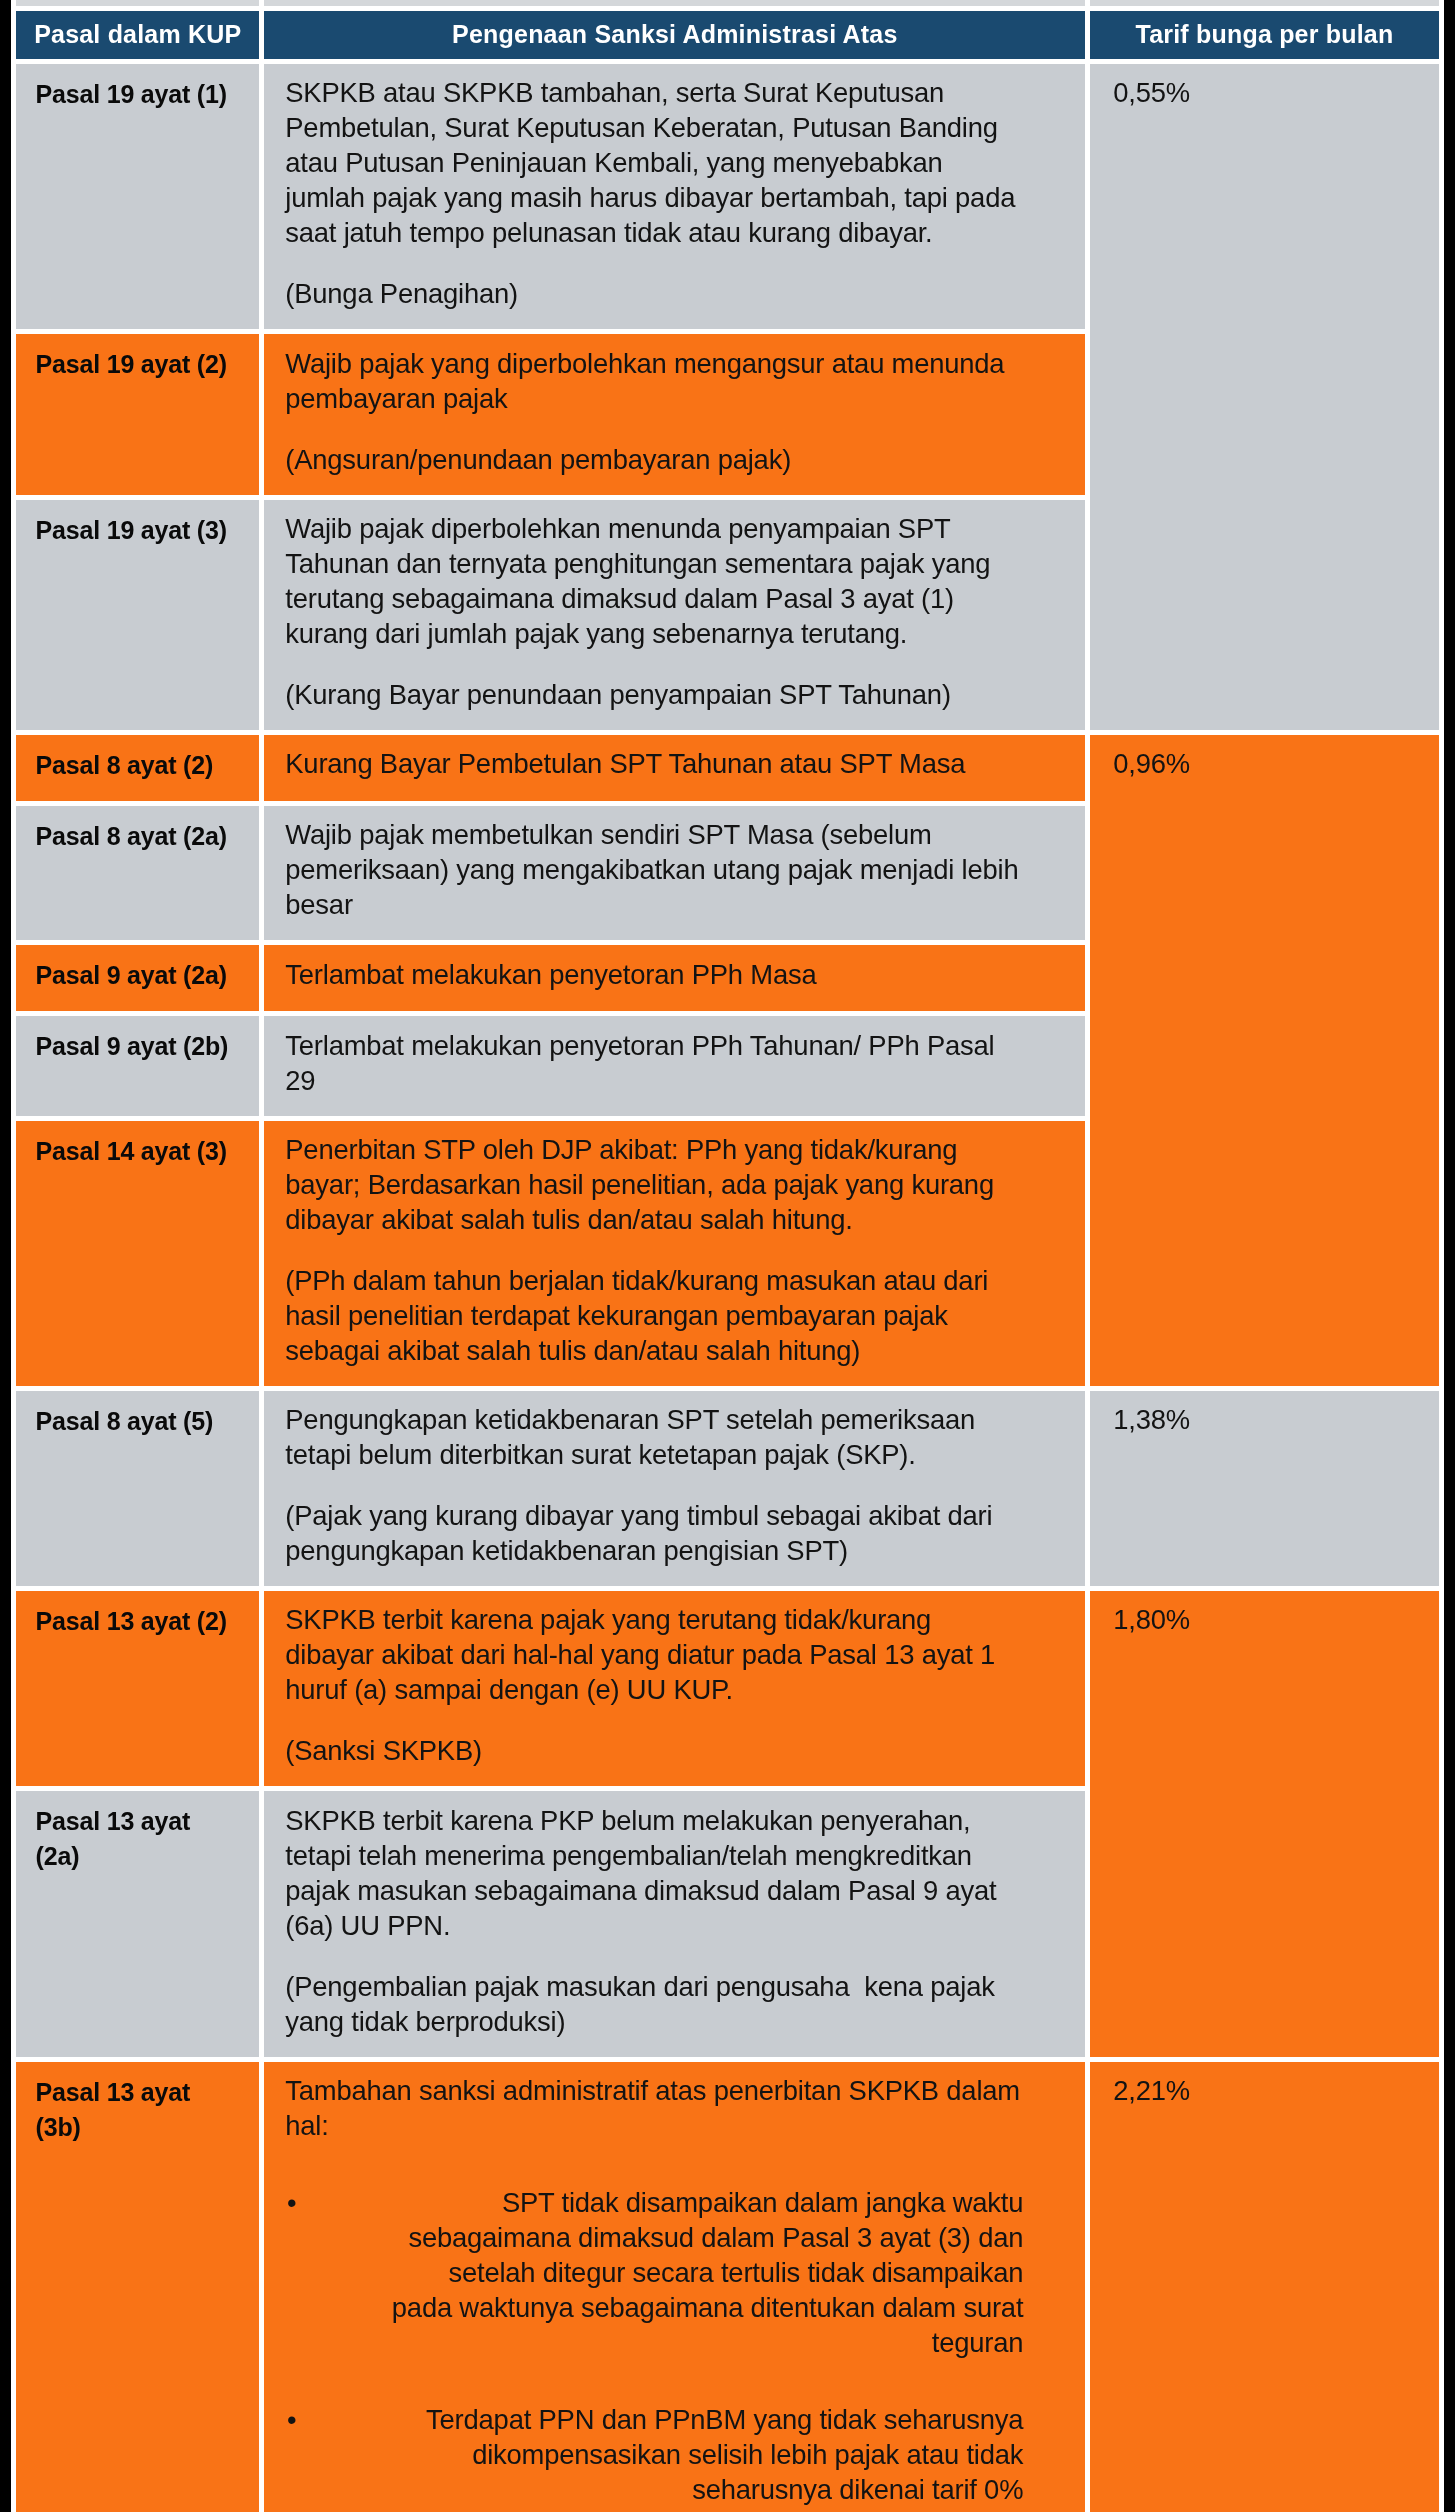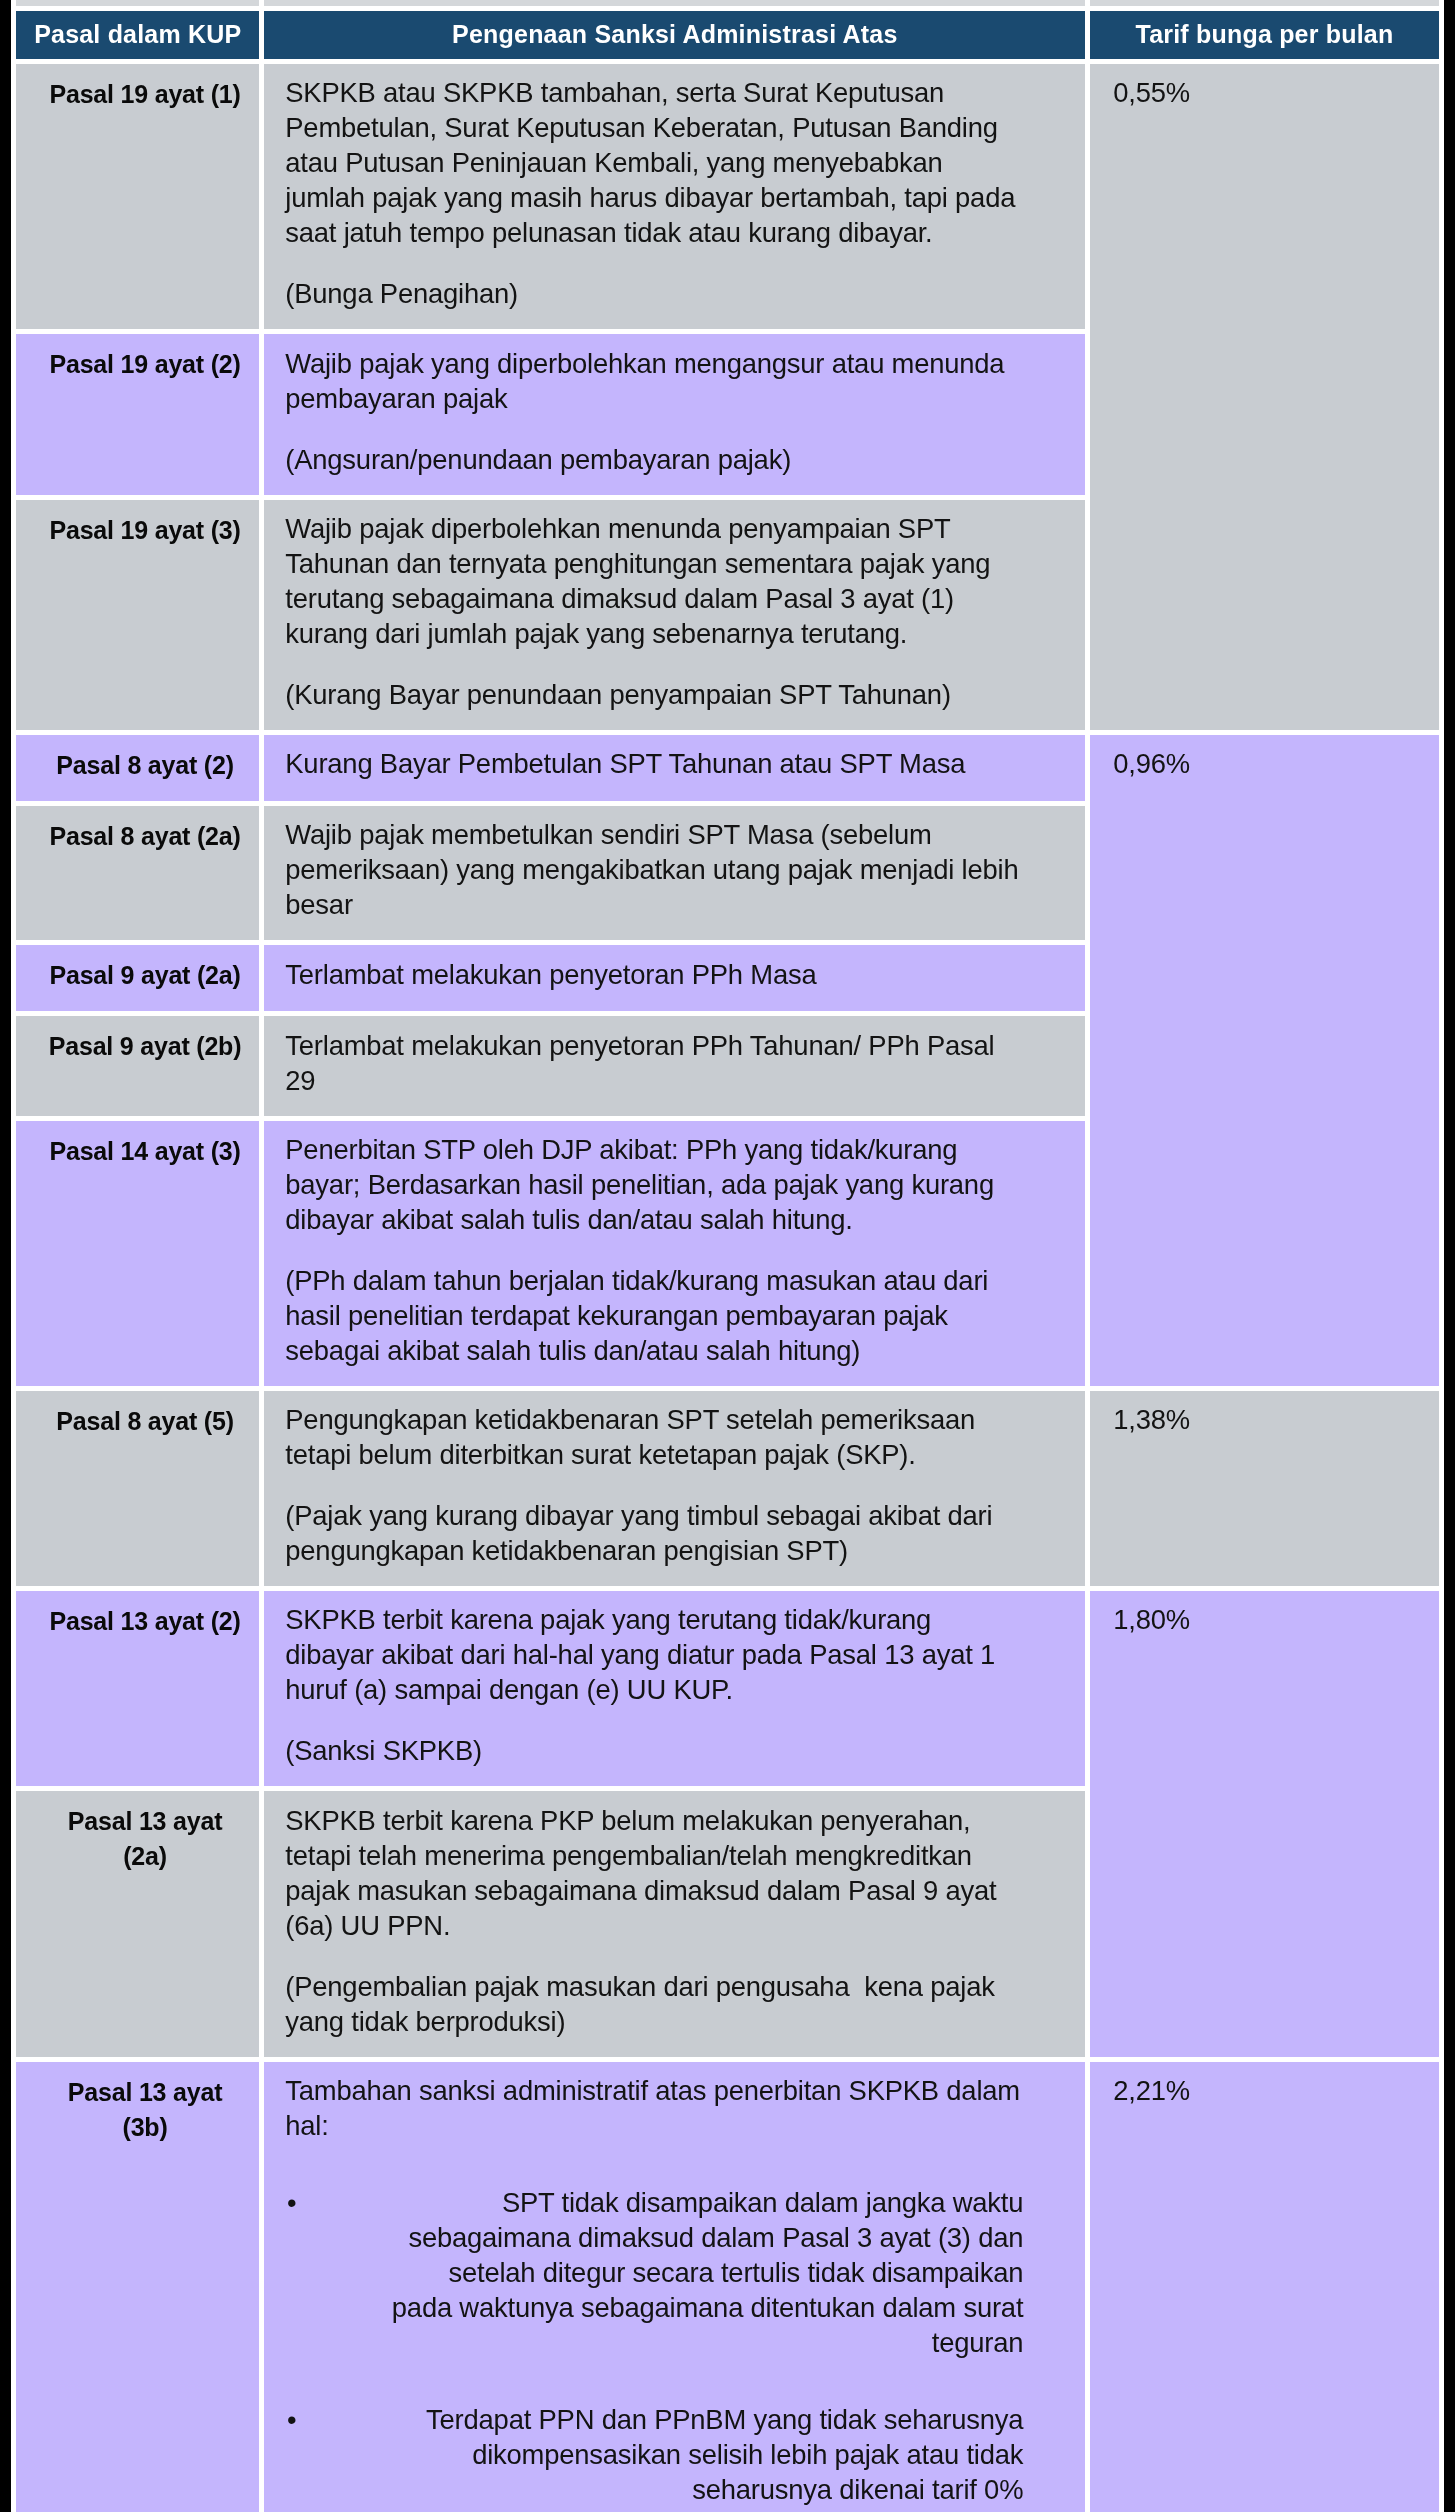--- a/index.html
+++ b/index.html
@@ -39,29 +39,28 @@
   }
   td.cell {
     vertical-align: top;
     font-size: 27.4px;
     line-height: 35px;
     color: #131313;
     letter-spacing: -0.2px;
     padding: 11.3px 21px 18px 21px;
   }
   td.dark  { background: #C8CCD1; }
-  td.light { background: #c4b5fd; }
+  td.light { background: #f97316; }
   td.pasal {
     font-weight: bold;
     font-size: 25px;
     color: #0A0A0A;
     white-space: pre-line;
     padding: 13px 4.8px 18px 19.3px;
     letter-spacing: -0.2px;
-    text-align: center;
   }
   td.desc { padding-right: 62px; }
   .para { white-space: pre-wrap; }
   .para + .para { margin-top: 26px; }
   .para + .bullet, .bullet + .bullet { margin-top: 42px; text-align: right; }
   .bullet {
     position: relative;
     padding-left: 97px;
     white-space: pre-wrap;
   }

